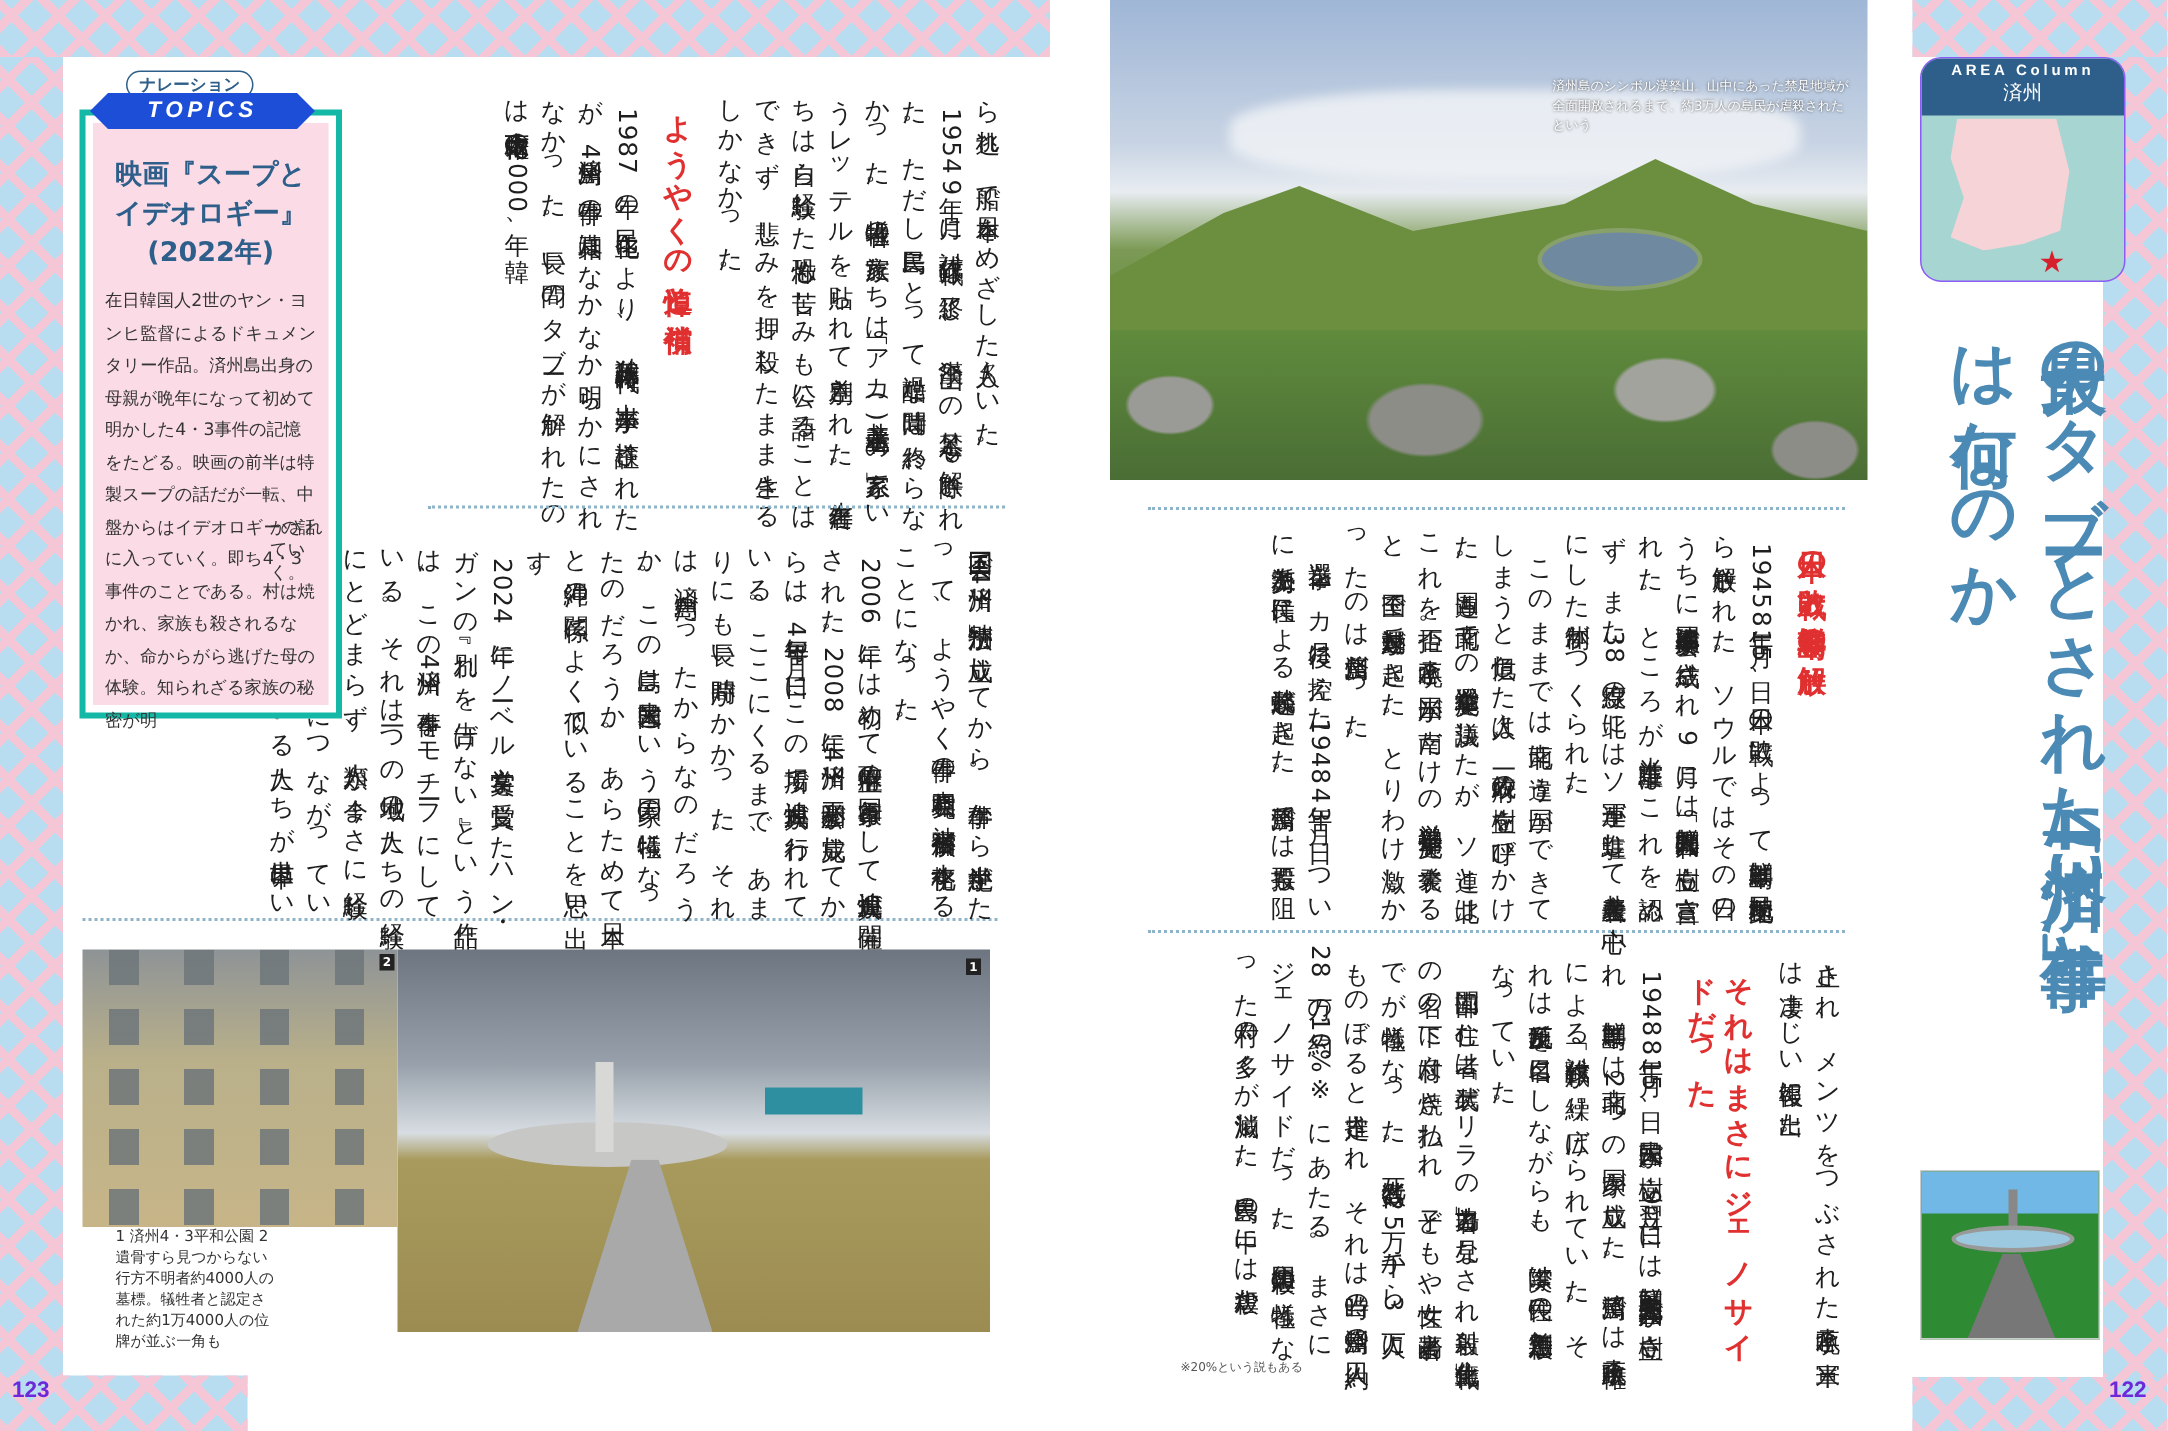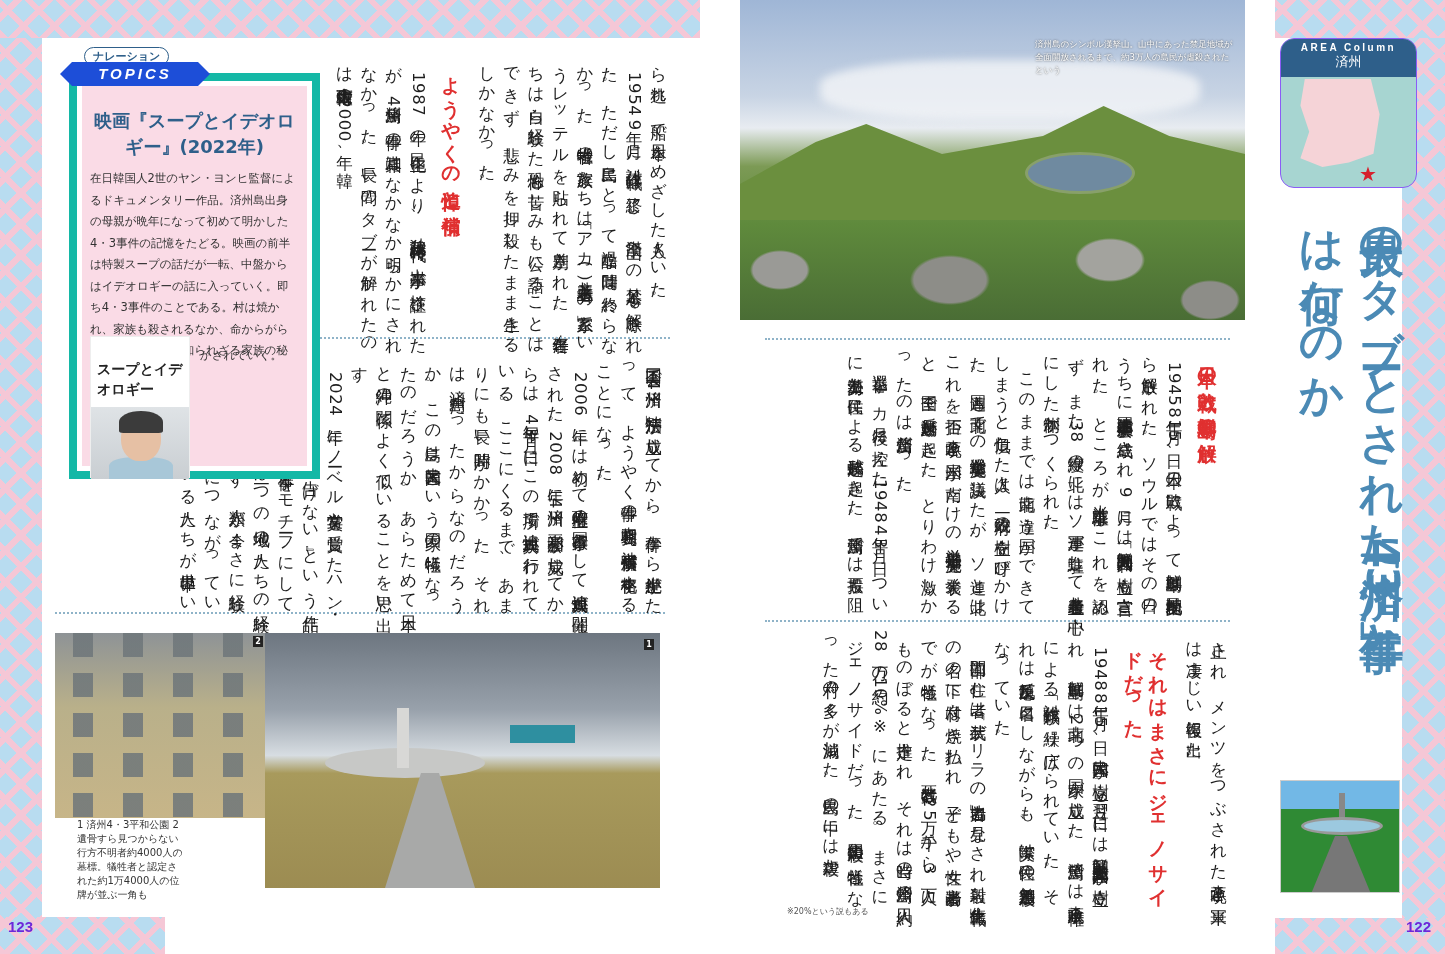--- a/index.html
+++ b/index.html
@@ -44,22 +44,22 @@
     font-weight: bold;
     letter-spacing: 1px;
     padding: 8px 0 0 0;
     margin: 0 10px;
   }
 
   .dotted-h { position: absolute; height: 0; border-top: 2px dotted #8fb3c8; }
 
   
   .topics-box {
-    position: absolute; left: 69px; top: 73px; width: 251px; height: 406px;
-    border: 8px solid #14b8a6;
+    position: absolute; left: 53px; top: 73px; width: 175px; height: 406px;
+    border: 4px solid #14b8a6;
     background: #fff;
     padding: 5px;
   }
   .topics-inner { background: #fadbe6; width: 100%; height: 100%; padding: 20px 8px 8px 8px; position: relative; }
   .topics-banner {
     position: absolute; left: 60px; top: 62px; width: 150px; height: 24px;
     background: #1d4ed8; color: #fff; font-style: italic; font-weight: bold;
     font-size: 15px; letter-spacing: 3px; text-align: center; line-height: 24px;
     clip-path: polygon(8% 0, 92% 0, 100% 50%, 92% 100%, 8% 100%, 0 50%);
     font-family: "Liberation Sans", sans-serif;
@@ -94,21 +94,21 @@
   }
   .mtn-ridge { position: absolute; left: 0; top: 100px; width: 505px; height: 120px; background: #6b8f3e; clip-path: polygon(0 70%, 15% 35%, 25% 20%, 40% 45%, 60% 30%, 72% 5%, 85% 30%, 100% 45%, 100% 100%, 0 100%); }
   .mtn-lake { position: absolute; left: 285px; top: 152px; width: 110px; height: 42px; border-radius: 50%; background: #6f8aa0; border: 3px solid #88a06a; }
   .mtn-rocks { position: absolute; left: 0; top: 220px; width: 505px; height: 100px; background:
       radial-gradient(ellipse 30px 20px at 40px 50px, #9a9a96 90%, transparent),
       radial-gradient(ellipse 40px 25px at 210px 60px, #8d8d88 90%, transparent),
       radial-gradient(ellipse 35px 22px at 370px 40px, #a3a39e 90%, transparent),
       radial-gradient(ellipse 30px 20px at 470px 80px, #8d8d88 90%, transparent); }
   .mtn-cloud { position: absolute; left: 80px; top: 60px; width: 380px; height: 60px; border-radius: 40%; background: rgba(240,242,246,0.85); filter: blur(4px); }
   .photo-caption-top {
-    position: absolute; left: 1035px; top: 38px; width: 200px;
+    position: absolute; left: 1035px; top: 52px; width: 200px;
     font-size: 8.5px; line-height: 13px; color: #fff; text-shadow: 0 0 2px #333;
   }
 
   .photo-cemetery {
     left: 55px; top: 633px; width: 210px; height: 185px;
     background: linear-gradient(180deg, #8e9396 0%, #b9b08a 40%, #c7b588 100%);
   }
   .stones { position: absolute; inset: 0; background:
       repeating-linear-gradient(90deg, transparent 0 18px, rgba(110,118,122,0.85) 18px 38px, transparent 38px 50px);
     -webkit-mask: repeating-linear-gradient(180deg, #000 0 24px, transparent 24px 40px);
@@ -224,27 +224,20 @@
 <div class="vtext" style="left:55px; top:355px; height:250px; width:610px;">
   <p class="noindent">国国会で「済州4・3特別法」が成立してから。事件から半世紀がたって、ようやく事件の真相究明と被害者補償が本格化することになった。</p>
   <p>2006年には初めて政府主催の国家行事として追悼式典が開催された。2008年に済州4・3平和公園が完成してからは、毎年4月3日にこの場所で追悼式典が行われている。ここにくるまで、あまりにも長い時間がかかった。それは済州島だったからなのだろうか。この島は大韓民国という国家の犠牲になったのだろうか。あらためて日本と沖縄の関係によく似ていることを思い出す。</p>
   <p>2024年にノーベル文学賞を受賞したハン・ガンの『別れを告げない』という作品は、この済州4・3事件をモチーフにしている。それは一つの地域の人たちの経験にとどまらず、人類が今まさに経験していることにつながっている。血を流している人たちが世界中にいる。</p>
 </div>
 
 <div class="topics-box">
   <div class="topics-inner">
     <div class="topics-title">映画『スープとイデオロギー』(2022年)</div>
     <div class="topics-body">在日韓国人2世のヤン・ヨンヒ監督によるドキュメンタリー作品。済州島出身の母親が晩年になって初めて明かした4・3事件の記憶をたどる。映画の前半は特製スープの話だが一転、中盤からはイデオロギーの話に入っていく。即ち4・3事件のことである。村は焼かれ、家族も殺されるなか、命からがら逃げた母の体験。知られざる家族の秘密が明</div>
-    <div class="topics-poster">
-      <div class="poster-title">スープとイデオロギー</div>
-      <div class="poster-photo"></div>
-      <div class="poster-body"></div>
-      <div class="poster-face"></div>
-      <div class="poster-hair"></div>
-    </div>
     <div class="topics-end">かされていく。</div>
   </div>
 </div>
 <div class="topics-bubble">ナレーション</div>
 <div class="topics-banner">TOPICS</div>
 
 <div class="photo photo-park">
   <div class="park-building"></div>
   <div class="park-circle"></div>
   <div class="park-monument"></div>

